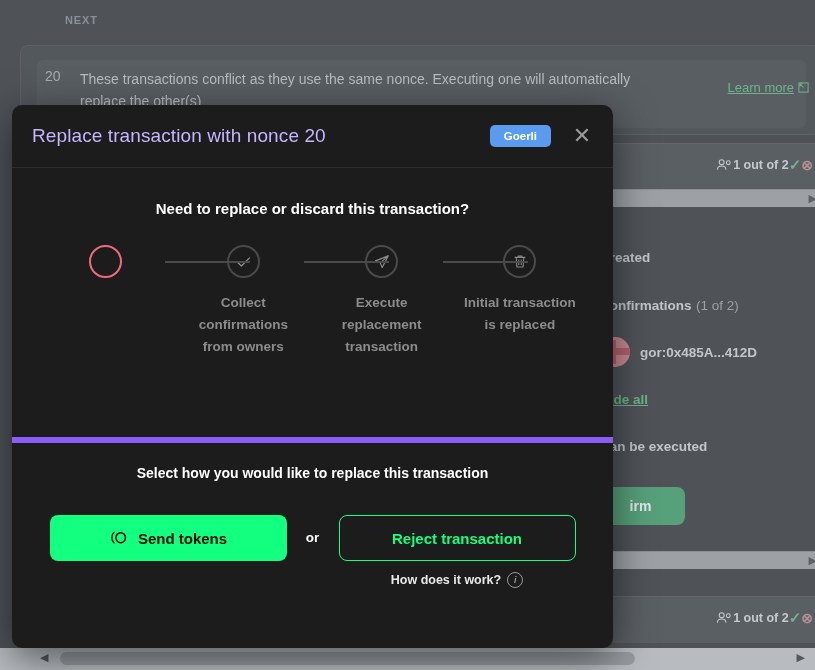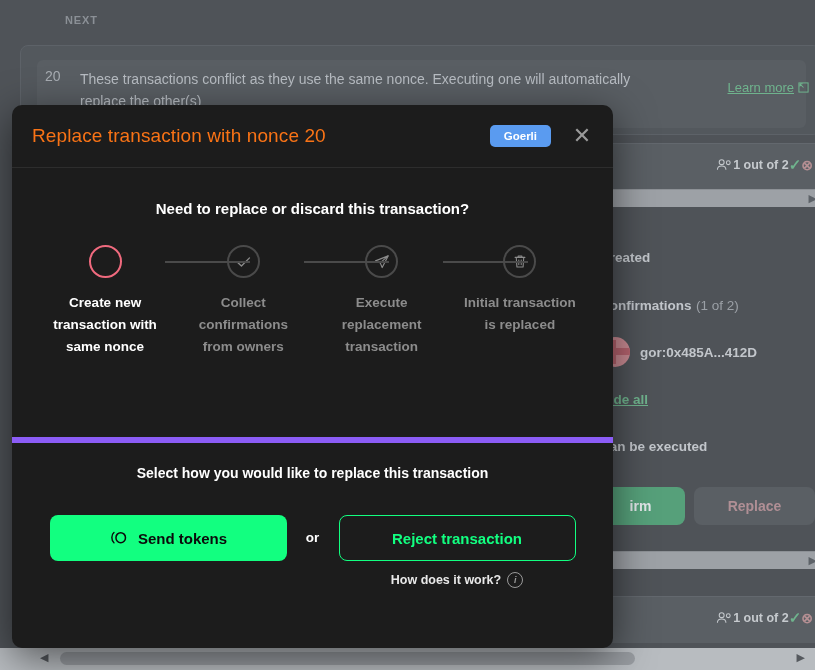--- a/index.html
+++ b/index.html
@@ -91,21 +91,21 @@
     position:absolute;left:12px;top:105px;width:601px;height:543px;
     background:#1c1c1c;border-radius:10px;
     box-shadow:0 10px 40px rgba(0,0,0,.55);
     overflow:hidden;z-index:10;
   }
   .m-head{
     height:62px;display:flex;align-items:center;
     padding:0 18px 0 20px;border-bottom:1px solid #2d2d2d;
   }
   .m-title{
-    font-size:19px;font-weight:400;color:#f97316;flex:1;letter-spacing:.1px;
+    font-size:19px;font-weight:400;color:#c4b5fd;flex:1;letter-spacing:.1px;
   }
   .m-chip{
     background:#5a9bf0;color:#fff;font-size:11.5px;font-weight:700;
     border-radius:5px;padding:5px 14px;margin-right:18px;
   }
   .m-close{
     width:26px;height:26px;color:#9a9a9a;display:flex;align-items:center;justify-content:center;
     font-size:22px;font-weight:300;cursor:pointer;line-height:1;
   }
 
@@ -222,23 +222,20 @@
   <div class="bg-detail" style="top:390px;">
     <span class="bg-hideall">Hide all</span>
   </div>
   <div class="bg-detail" style="top:437px;">
     <span class="lbl">Can be executed</span>
   </div>
 
   <div class="bg-btn-confirm" style="left:596px;top:487px;width:89px;height:38px;">
     <span>irm</span>
   </div>
-  <div class="bg-btn-replace" style="left:694px;top:487px;width:121px;height:38px;">
-    <span>Replace</span>
-  </div>
 
   <div class="bg-scroll" style="top:551px;">
     <div class="thumb" style="width:168px;"></div>
     <div class="arrow">▶</div>
   </div>
 
   <div class="bg-row" style="top:596px;">
     <div class="meta">
       <span>
         <svg width="17" height="14" viewBox="0 0 18 14">
@@ -272,21 +269,20 @@
   <div class="m-body">
     <div class="m-h2">Need to replace or discard this transaction?</div>
 
     <div class="stepper lines">
       <div class="track" style="left:129px;width:85px;"></div>
       <div class="track" style="left:268px;width:85px;"></div>
       <div class="track" style="left:407px;width:85px;"></div>
 
       <div class="step active">
         <div class="node active"></div>
-        <div class="steplabel">Create new transaction with same nonce</div>
       </div>
 
       <div class="step">
         <div class="node">
           <svg width="15" height="12" viewBox="0 0 16 12">
               <path d="M1.5 6.2L5.8 10.2L14.4 1.6" stroke="#8c8c8c" stroke-width="1.4" fill="none" stroke-linecap="round" stroke-linejoin="round"></path>
             </svg>
         </div>
         <div class="steplabel">Collect confirmations from owners</div>
       </div>

